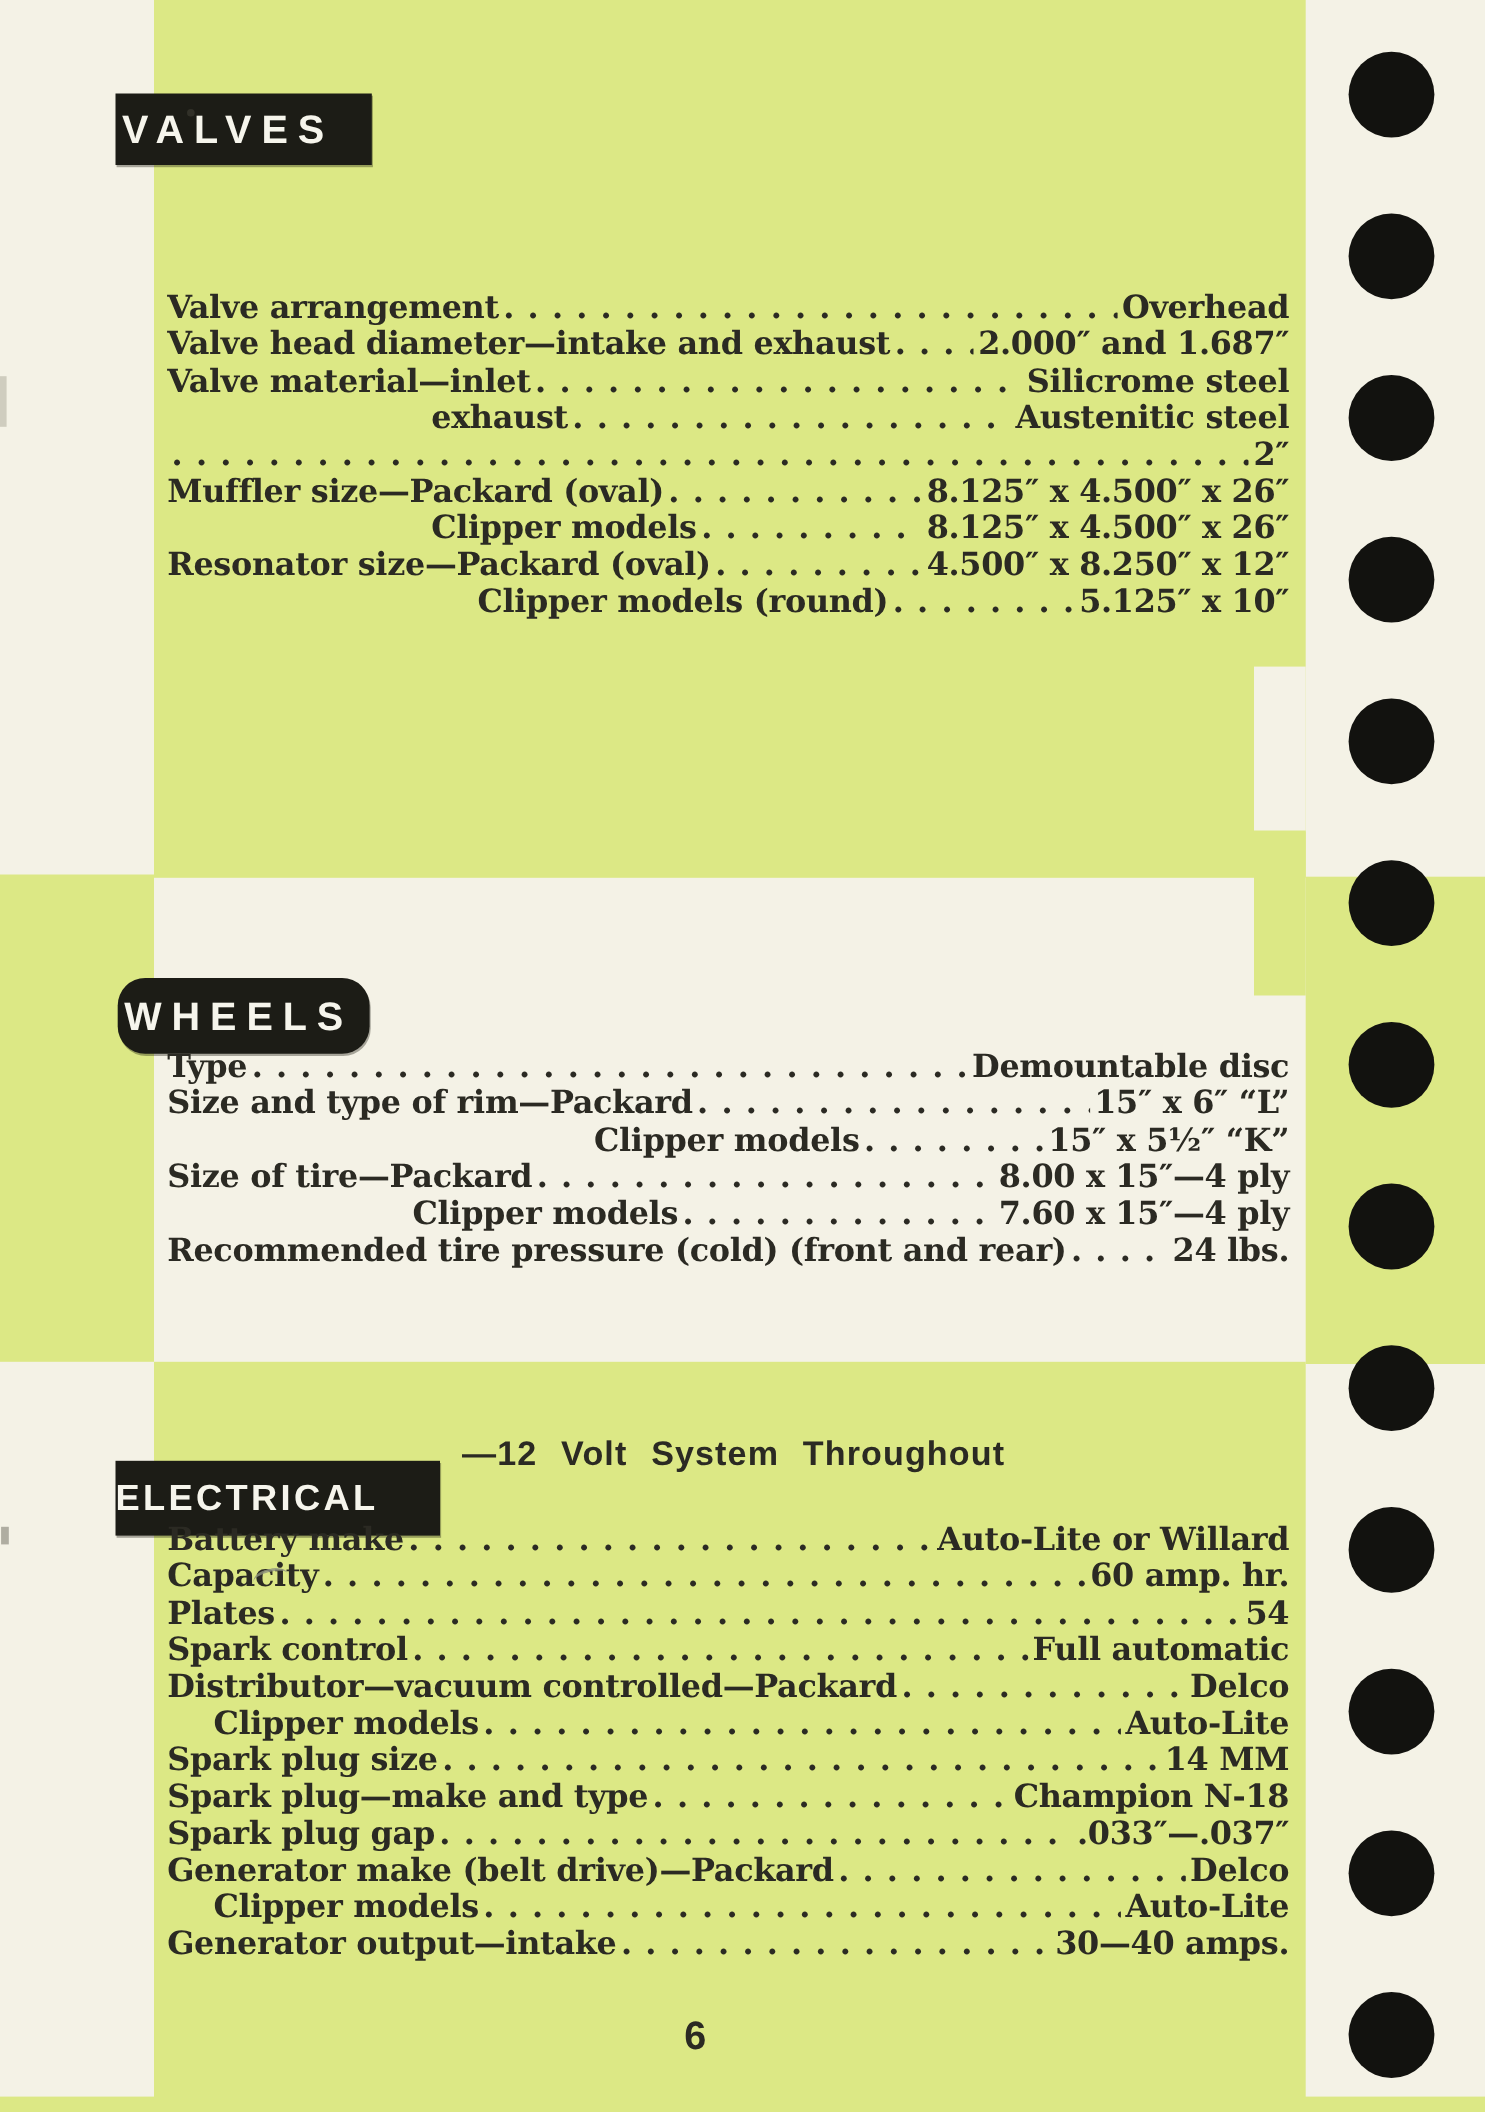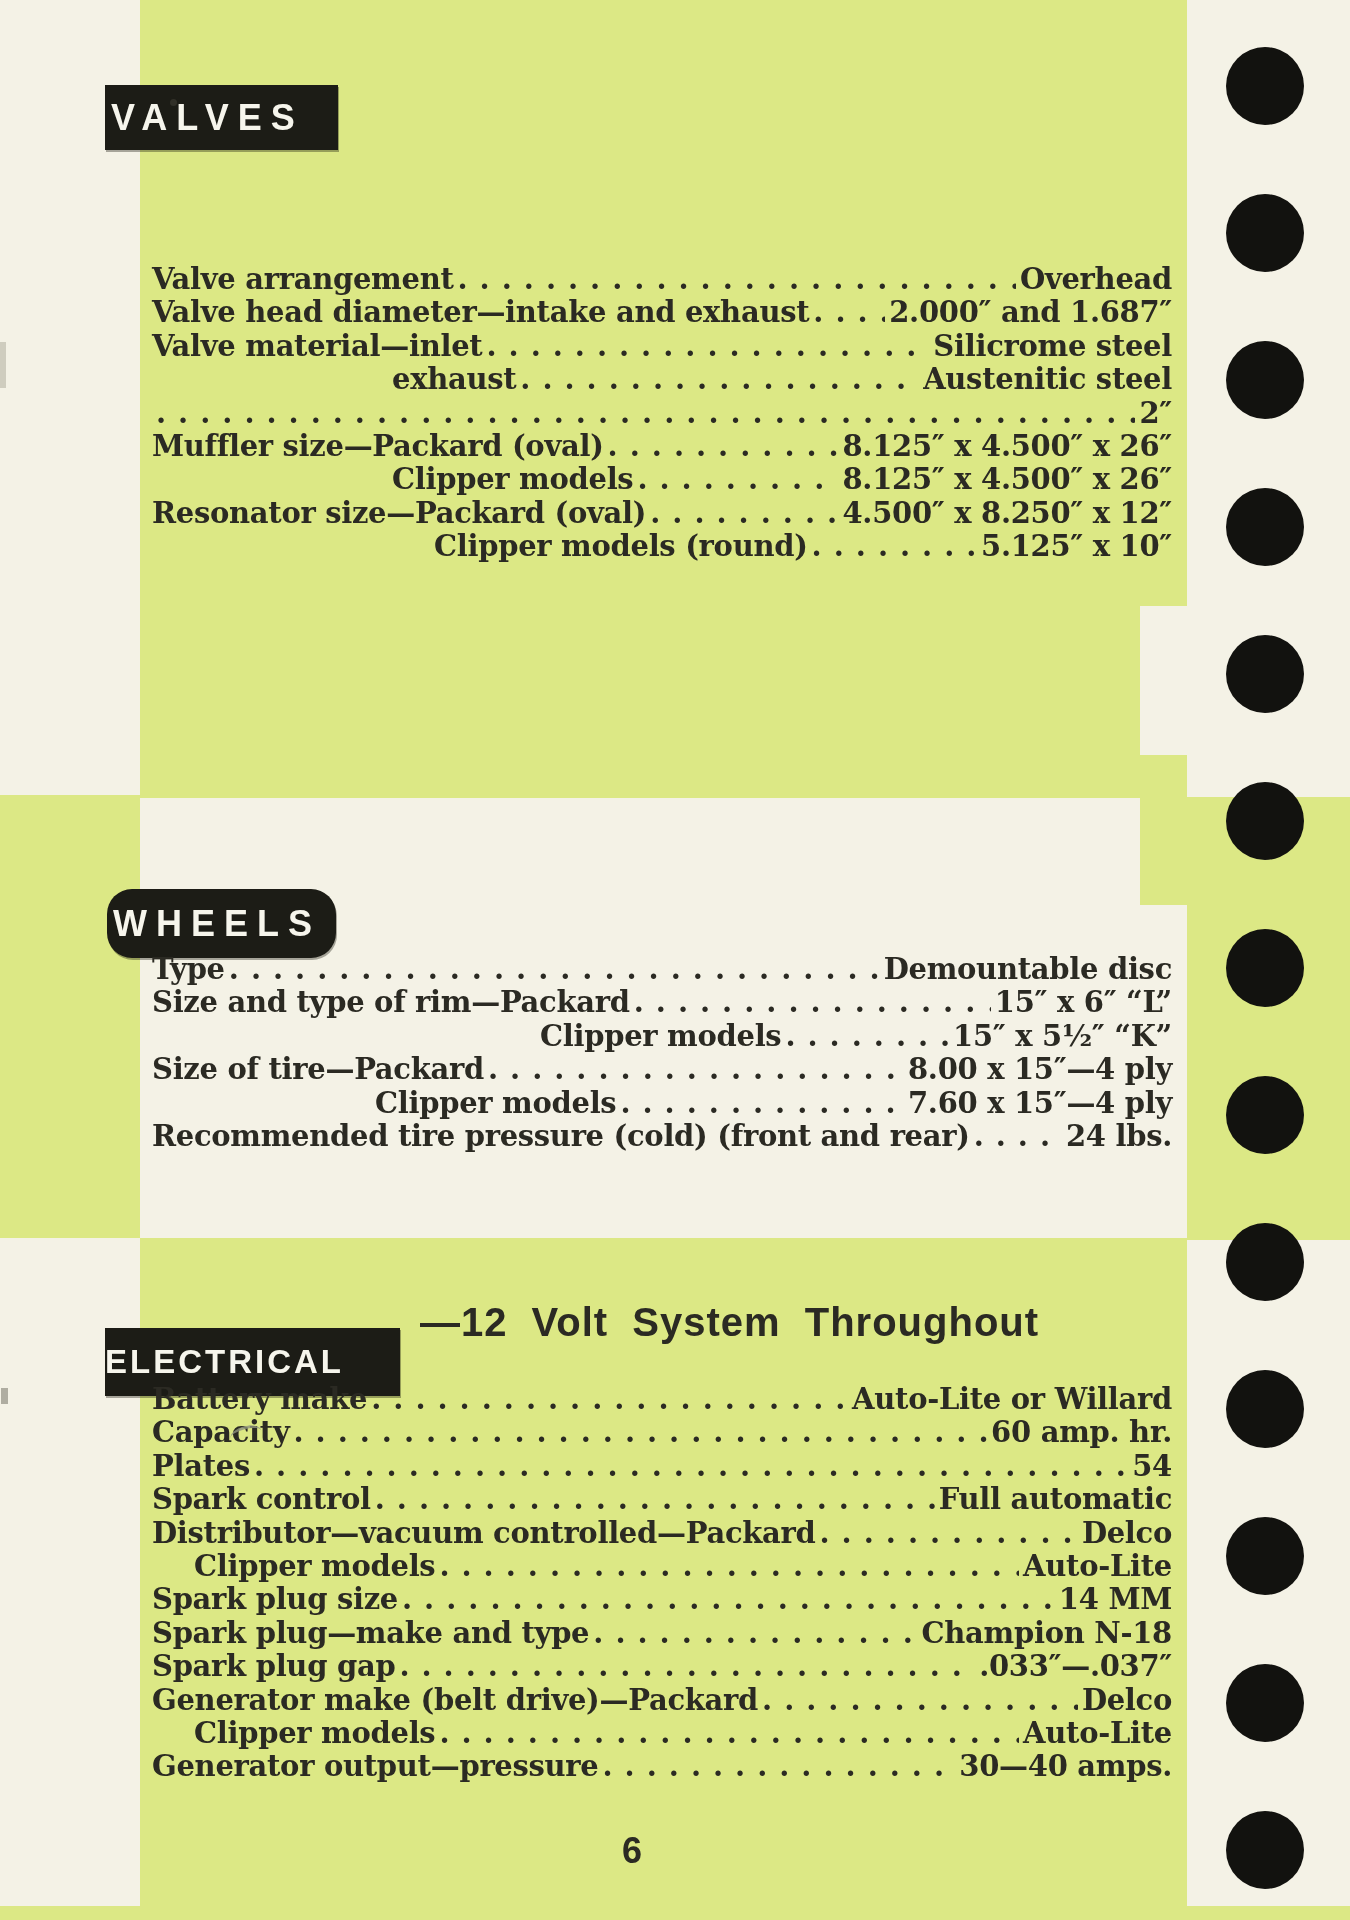--- a/index.html
+++ b/index.html
@@ -34,21 +34,21 @@
     display:flex;align-items:center;justify-content:flex-start;
     box-shadow:1px 2px 0 rgba(20,20,10,.35);
     margin-top:40px;
   }
   #hdr-valves{left:105px;top:45px;width:227px;height:65px;font-size:36px;letter-spacing:9px;padding-left:6px;}
   #hdr-wheels{left:107px;top:849px;width:223px;height:69px;font-size:36px;letter-spacing:9px;padding-left:6px;border-radius:25px;}
   #hdr-electrical{left:105px;top:1288px;width:295px;height:68px;font-size:33px;letter-spacing:3px;}
   #electrical-subtitle{
     position:absolute;left:420px;top:1288px;height:68px;display:flex;align-items:center;
     font-family:"Liberation Sans","DejaVu Sans",sans-serif;font-weight:bold;
-    font-size:40px;color:var(--ink);letter-spacing:1px;word-spacing:12px;white-space:nowrap;
+    font-size:31px;color:var(--ink);letter-spacing:1px;word-spacing:12px;white-space:nowrap;
   }
 
   .speclist{
     position:absolute;left:152px;width:1020px;
     font-size:29px;font-weight:bold;color:var(--ink);letter-spacing:-0.3px;
   }
   #list-valves{top:263px;}
   #list-wheels{top:953px;}
   #list-electrical{top:1383px;}
   .row{display:flex;align-items:baseline;height:33.4px;line-height:33.4px;white-space:nowrap;}
@@ -243,21 +243,21 @@
       <span class="lbl">Generator make (belt drive)—Packard</span>
       <span class="dots"></span>
       <span class="val">Delco</span>
     </div>
   <div class="row ie">
       <span class="lbl">Clipper models</span>
       <span class="dots"></span>
       <span class="val">Auto-Lite</span>
     </div>
   <div class="row">
-      <span class="lbl">Generator output—pressure</span>
+      <span class="lbl">Generator output—intake</span>
       <span class="dots"></span>
       <span class="val">30—40 amps.</span>
     </div>
 </div>
 
 <div id="page-number">6</div>
 
 <div class="speck1"></div>
 <div class="pencil"></div>
 <div class="edge1"></div>

